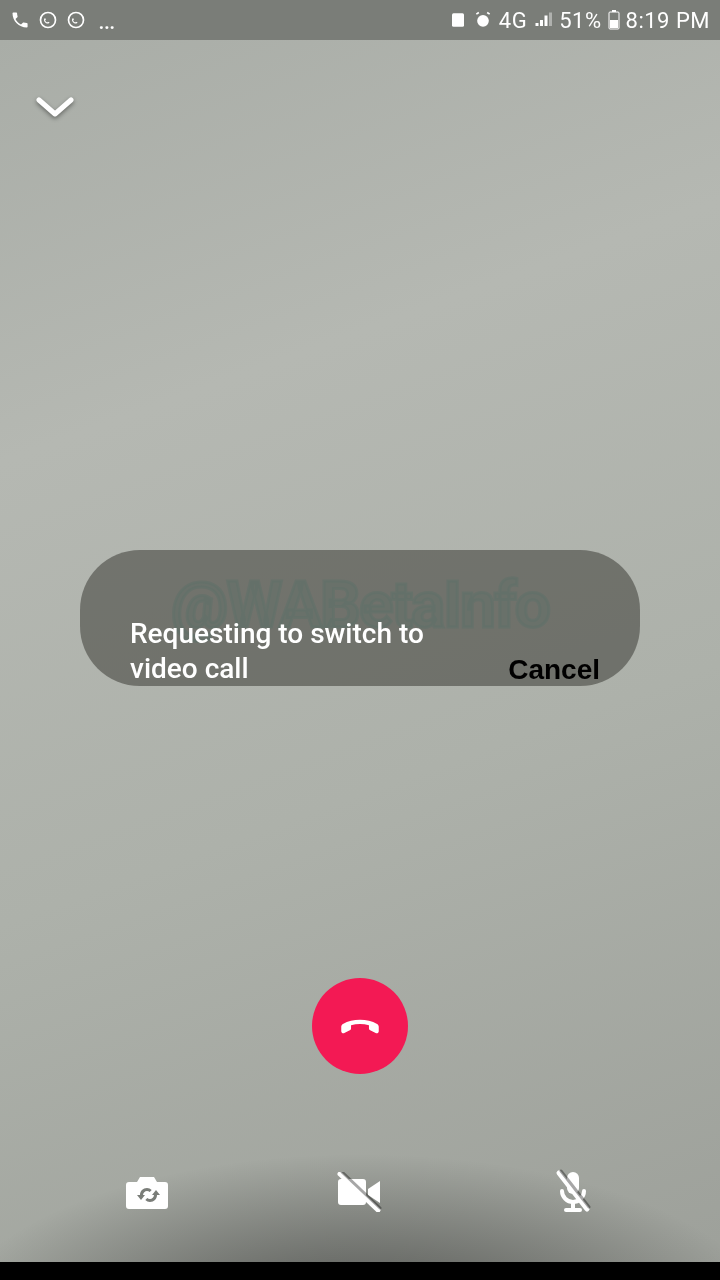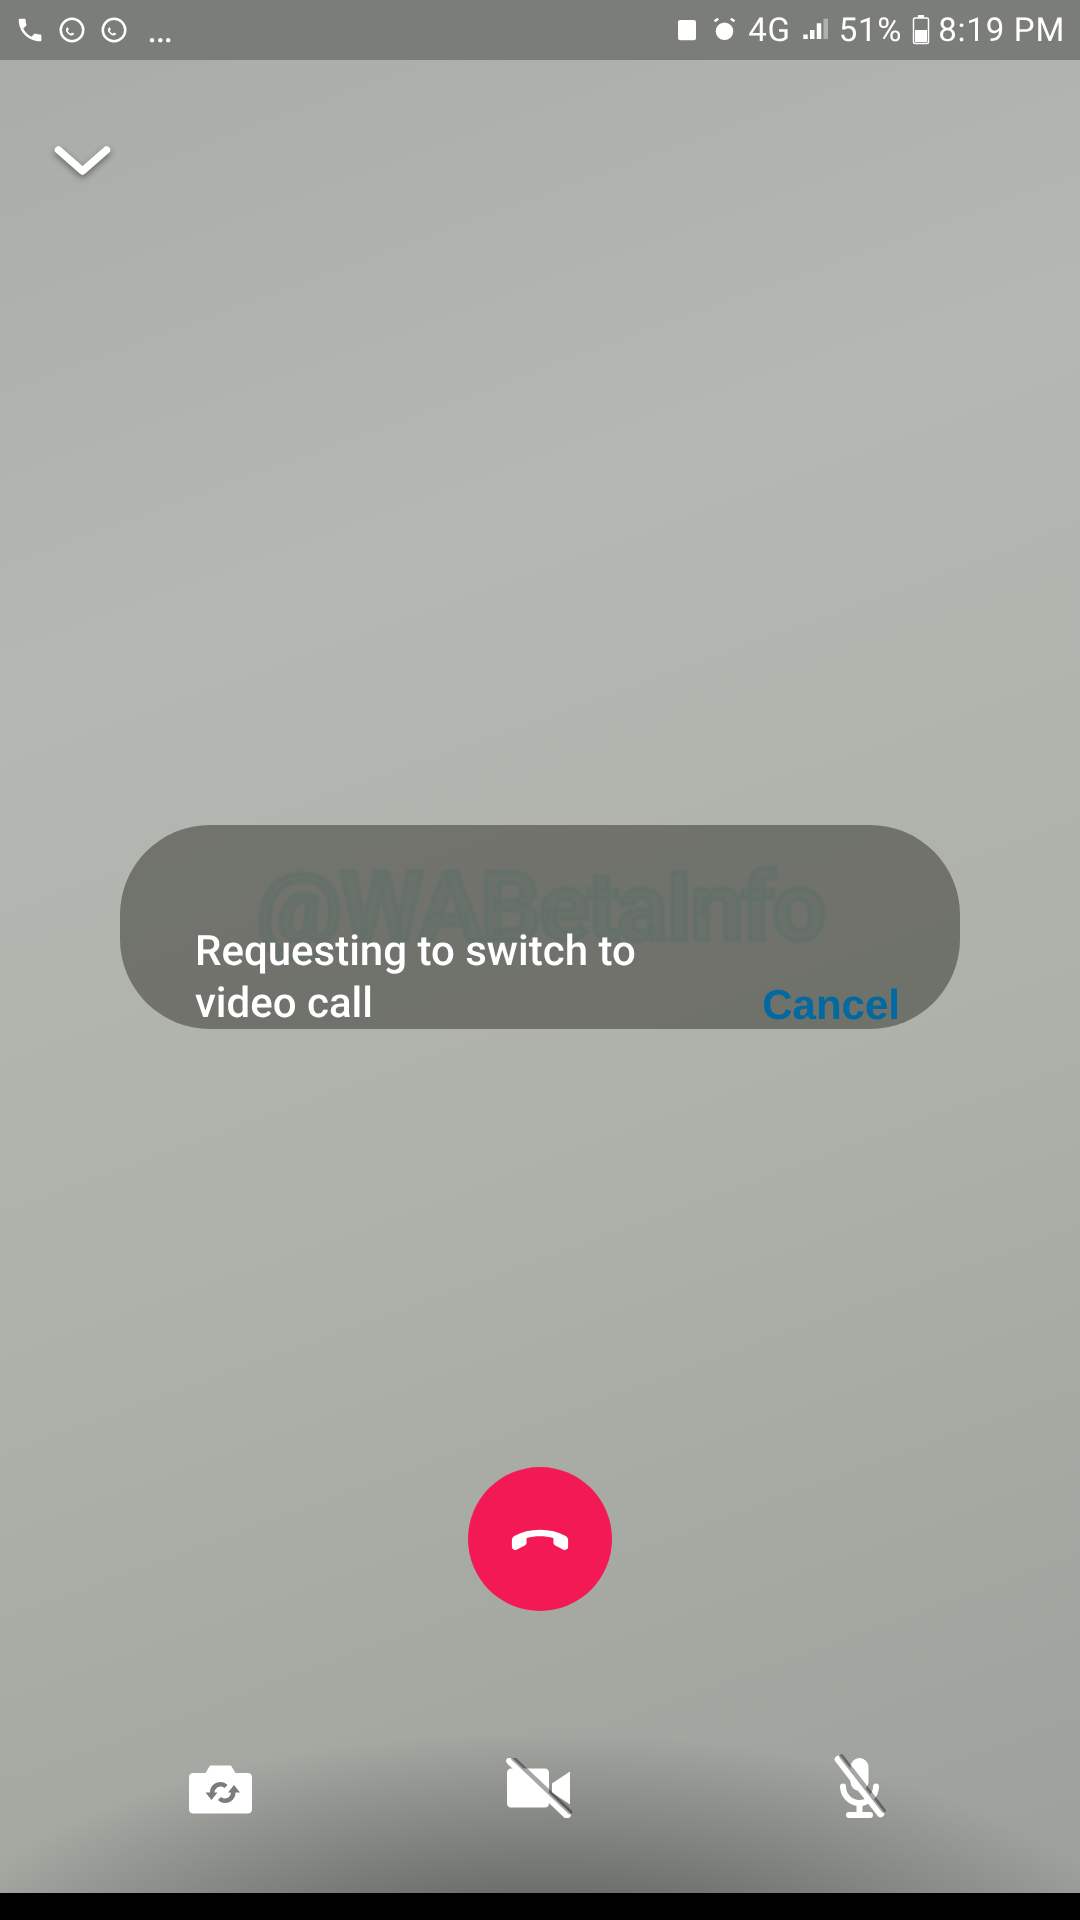--- a/index.html
+++ b/index.html
@@ -42,21 +42,21 @@
     height: 136px; border-radius: 60px;
     background: rgba(60,60,55,0.55);
     display: flex; align-items: flex-end; justify-content: space-between;
     padding: 0 40px 0 50px;
   }
   .toast-text {
     color: #fff; font-size: 28px; line-height: 1.25; font-weight: 500;
     max-width: 330px;
   }
   .toast-cancel {
-    color: #0369a1; font-size: 28px; font-weight: 700;
+    color: #000000; font-size: 28px; font-weight: 700;
     background: none; border: none; cursor: pointer;
   }
 
   
   .end-call {
     position: absolute; left: 50%; top: 978px; transform: translateX(-50%);
     width: 96px; height: 96px; border-radius: 50%;
     background: #f31954; border: none; cursor: pointer;
     display: flex; align-items: center; justify-content: center;
   }

